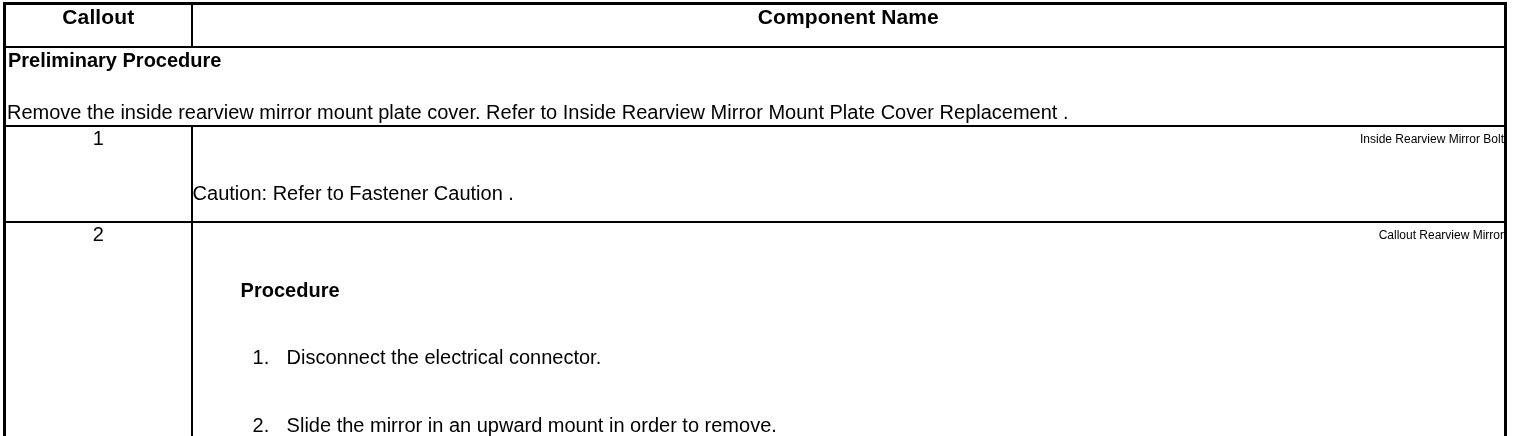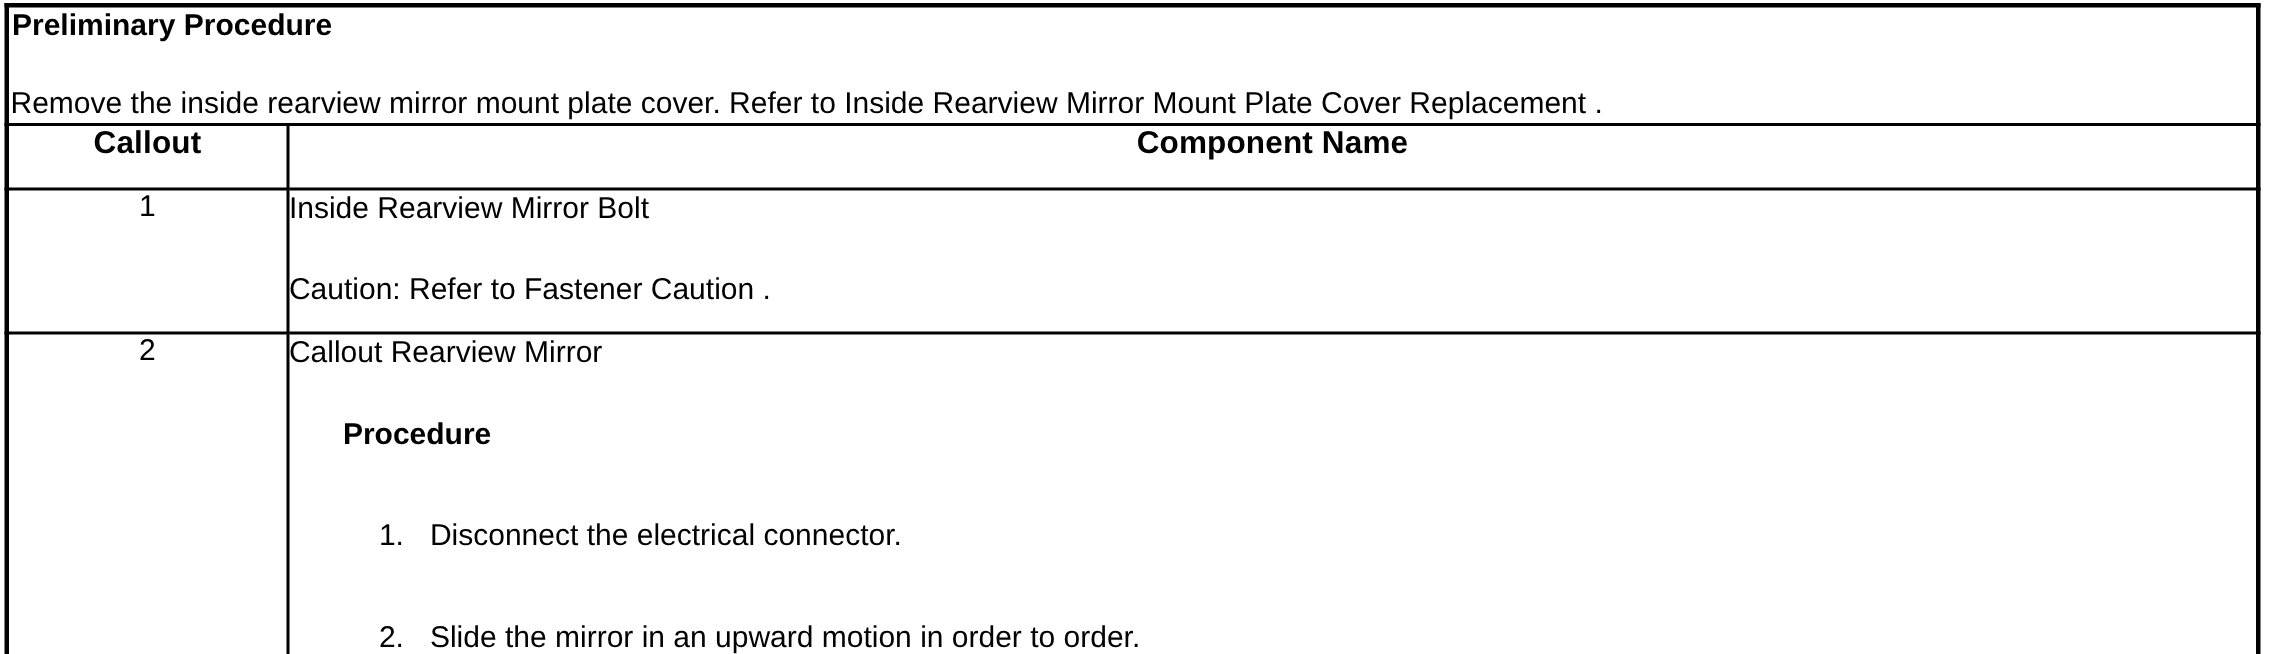--- a/index.html
+++ b/index.html
@@ -70,36 +70,37 @@
     vertical-align: middle;
     font-size: 20px;
     font-weight: normal;
   }
 
   
   .comp-cell {
     padding: 8px 6px 8px 10px;
   }
   .comp-title {
-    font-size: 20px;
+    font-size: 12px;
     line-height: 25px;
     margin: 0;
+    text-align: right;
   }
   .comp-caution {
     font-size: 20px;
     line-height: 25px;
     margin: 29px 0 6px 0;
   }
   .comp-caution b { font-weight: normal; }
 
   .sub-head {
     font-size: 20px;
     font-weight: bold;
     line-height: 25px;
-    margin: 30px 0 0 36px;
+    margin: 30px 0 0 48px;
   }
 
   ol.proc-list {
     margin: 24px 0 0 0;
     padding: 0 0 0 60px;
     list-style: none;
   }
   ol.proc-list li {
     font-size: 20px;
     line-height: 28px;
@@ -119,46 +120,46 @@
 </head>
 <body>
 
 <table class="doc-table">
   <colgroup>
     <col class="c-callout">
     <col class="c-name">
   </colgroup>
   <tbody>
     <tr>
+      <th class="hdr-cell">Callout</th>
+      <th class="hdr-cell">Component Name</th>
+    </tr>
+
+    <tr>
       <td class="prelim-cell" colspan="2">
         <div class="prelim-title">Preliminary Procedure</div>
         <div class="prelim-body">Remove the inside rearview mirror mount plate cover. Refer to Inside Rearview Mirror Mount Plate Cover Replacement .</div>
       </td>
-    </tr>
-
-    <tr>
-      <th class="hdr-cell">Callout</th>
-      <th class="hdr-cell">Component Name</th>
     </tr>
 
     <tr class="row-1">
       <td class="callout-cell">1</td>
       <td class="comp-cell">
         <div class="comp-title">Inside Rearview Mirror Bolt</div>
         <div class="comp-caution">
           <b>Caution</b><span>: Refer to Fastener Caution .</span>
         </div>
       </td>
     </tr>
 
     <tr class="row-2">
       <td class="callout-cell">2</td>
       <td class="comp-cell">
         <div class="comp-title">Callout Rearview Mirror</div>
         <div class="sub-head">Procedure</div>
         <ol class="proc-list">
           <li><span class="li-num">1.</span><span>Disconnect the electrical connector.</span></li>
-          <li><span class="li-num">2.</span><span>Slide the mirror in an upward motion in order to order.</span></li>
+          <li><span class="li-num">2.</span><span>Slide the mirror in an upward mount in order to remove.</span></li>
         </ol>
       </td>
     </tr>
   </tbody>
 </table>
 
 </body></html>

